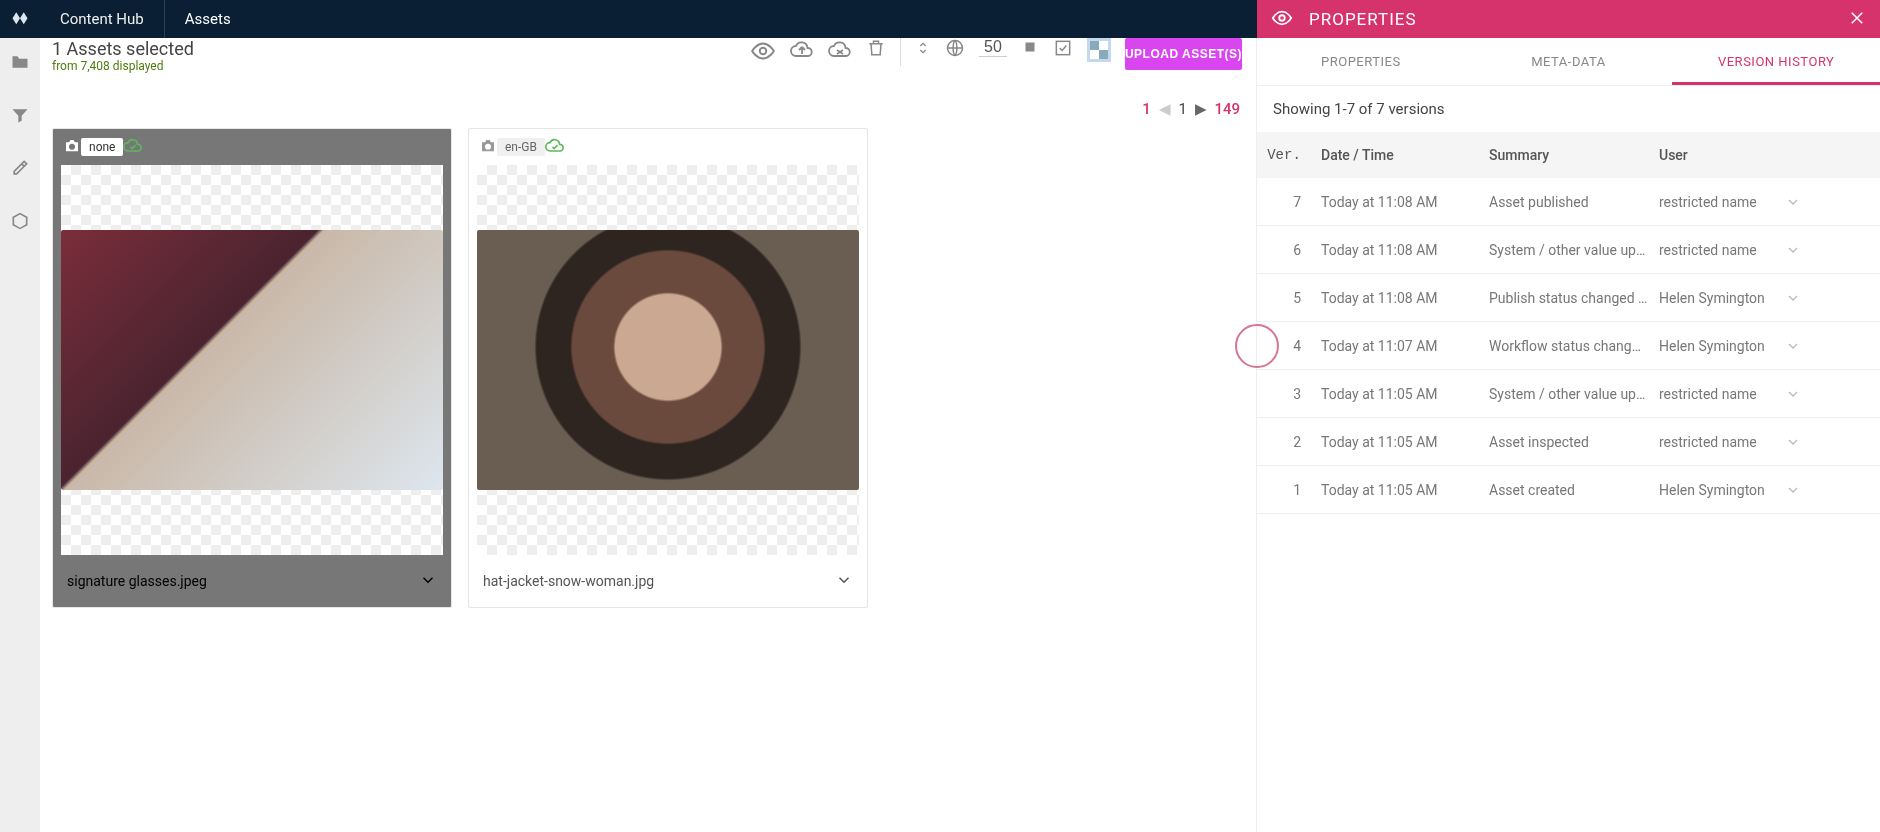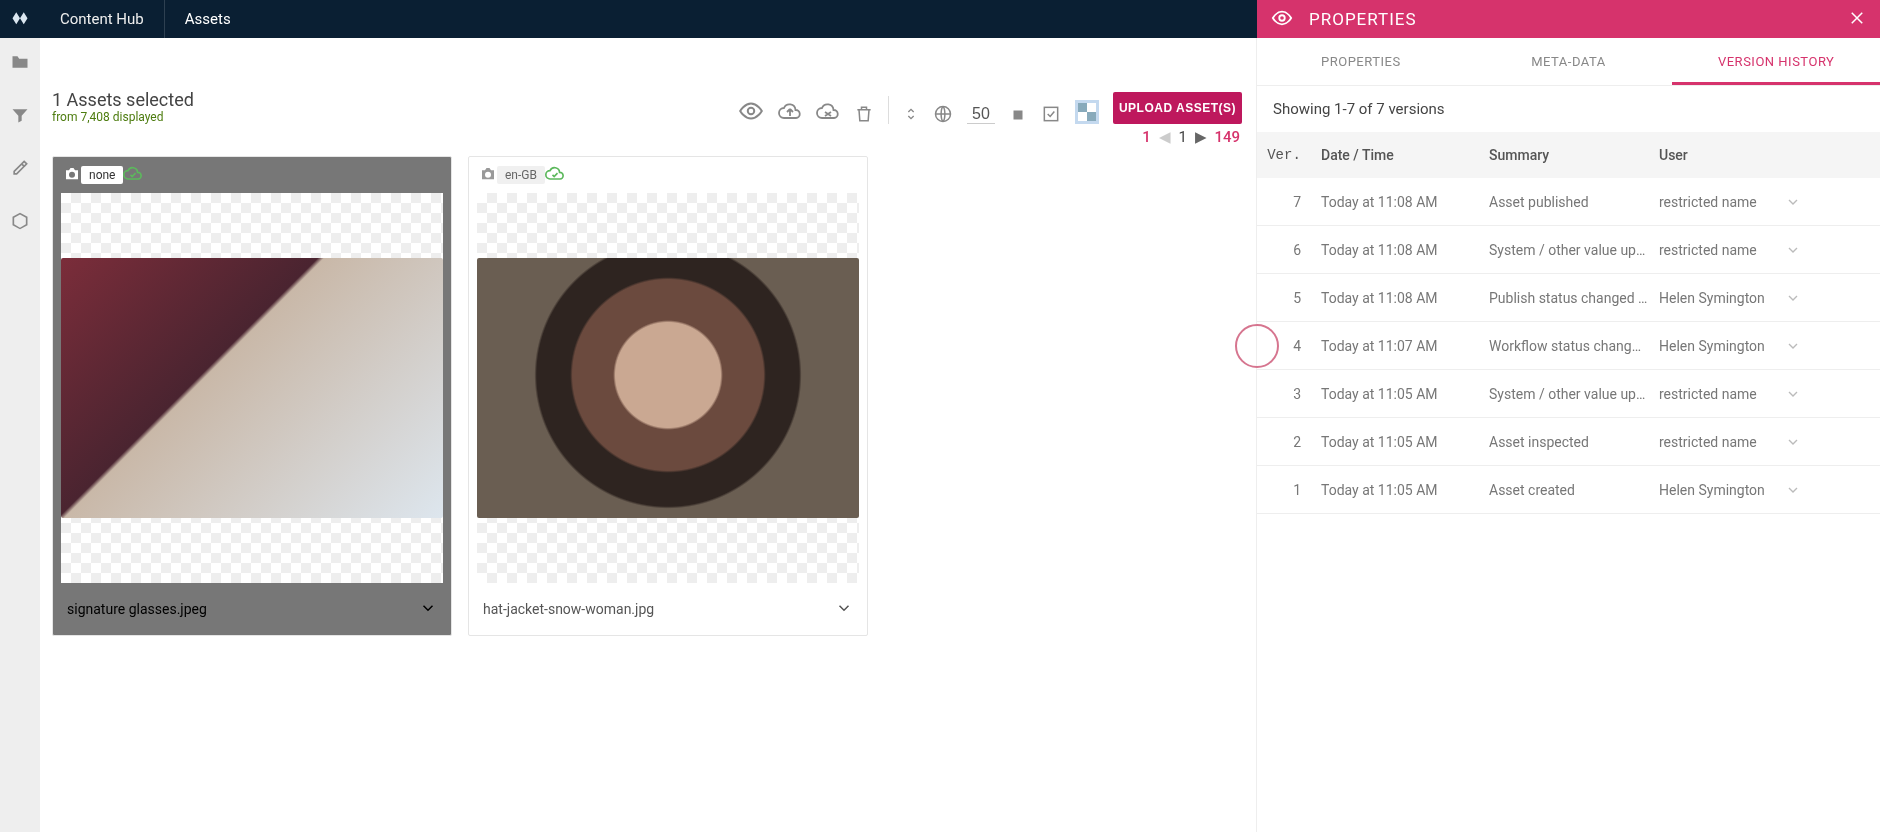--- a/index.html
+++ b/index.html
@@ -11,29 +11,29 @@
   .topbar .spacer { flex: 1; }
   .topbar .top-icon { color: #aab; width: 38px; display: flex; justify-content:center; align-items:center; cursor:pointer; }
 
   .body-row { display: flex; height: calc(100vh - 38px); }
 
   .leftnav { width: 40px; background: #eee; display: flex; flex-direction: column; align-items: center; padding-top: 14px; gap: 30px; color: #888; }
   .leftnav .nav-icon { cursor: pointer; }
 
   .main { flex: 1; display: flex; flex-direction: column; min-width: 0; }
 
-  .toolbar { height: 58px; display: flex; align-items: flex-end; padding: 0 14px 0 12px; gap: 14px; margin-top: 28px; }
+  .toolbar { height: 58px; display: flex; align-items: flex-start; padding: 0 14px 0 12px; gap: 14px; }
   .sel-block { display:flex; flex-direction:column; }
   .sel-title { font-size: 18px; color: #444; }
   .sel-sub { font-size: 12px; color: #4d7c0f; }
   .t-spacer { flex: 1; }
   .tool-icon { color: #888; cursor:pointer; display:flex; align-items:center; justify-content:center; }
   .divider-v { width:1px; height: 28px; background:#ddd; }
   .page-input { width: 28px; text-align:center; font-size:16px; color:#555; border:none; border-bottom:1px solid #ccc; }
-  .upload-btn { background:#be185d; color:#fff; border:none; padding: 9px 6px; font-size:12px; letter-spacing:0.5px; font-weight:600; cursor:pointer; border-radius:2px; }
+  .upload-btn { background:#d946ef; color:#fff; border:none; padding: 9px 0; font-size:12px; letter-spacing:0.5px; font-weight:600; cursor:pointer; border-radius:2px; }
   .pager-row { display:flex; justify-content:flex-end; align-items:center; gap:8px; padding: 4px 16px 10px; color:#999; font-size:15px; }
   .pager-row .accent { color:#d6336c; font-weight:500; }
 
   .assets-area { flex:1; overflow:auto; padding: 0 14px 20px 12px; display:flex; gap:16px; align-items:flex-start; }
 
   .card { width: 400px; border:1px solid #e5e5e5; border-radius:2px; display:flex; flex-direction:column; overflow:hidden; }
   .card.selected { background:#777; }
   .card-head { height:36px; display:flex; align-items:center; padding:0 10px; }
   .card-head .cam { color:#999; }
   .card.selected .card-head .cam { color:#fff; }

